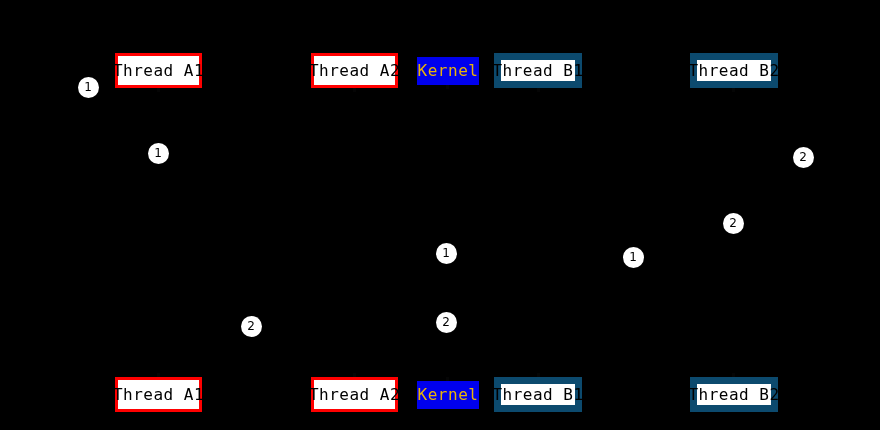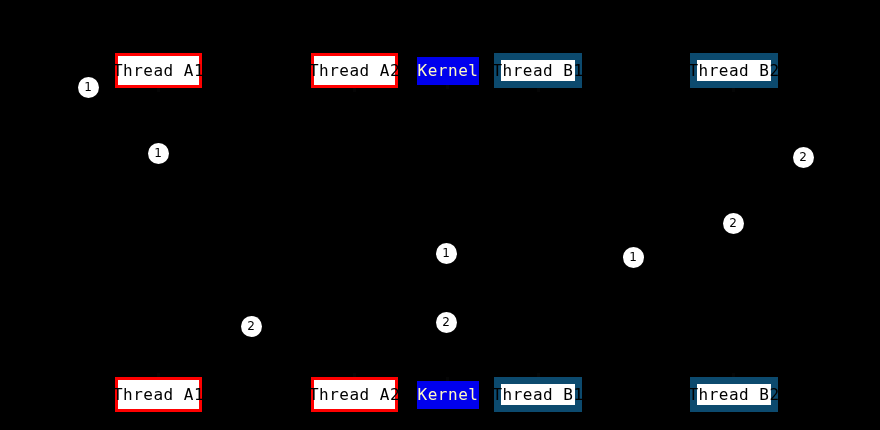--- a/index.html
+++ b/index.html
@@ -43,21 +43,21 @@
   }
   .participant.red {
     border: 3px solid #ff0000;
   }
   .participant.blue {
     border: 7px solid #0c4a6e;
   }
   .participant.solidblue {
     border: 0;
     background: #0000ee;
-    color: #fef9c3;
+    color: #eab308;
   }
   
   .badge {
     position: absolute;
     box-sizing: border-box;
     width: 21px;
     height: 21px;
     border-radius: 50%;
     background: #ffffff;
     color: #000000;

